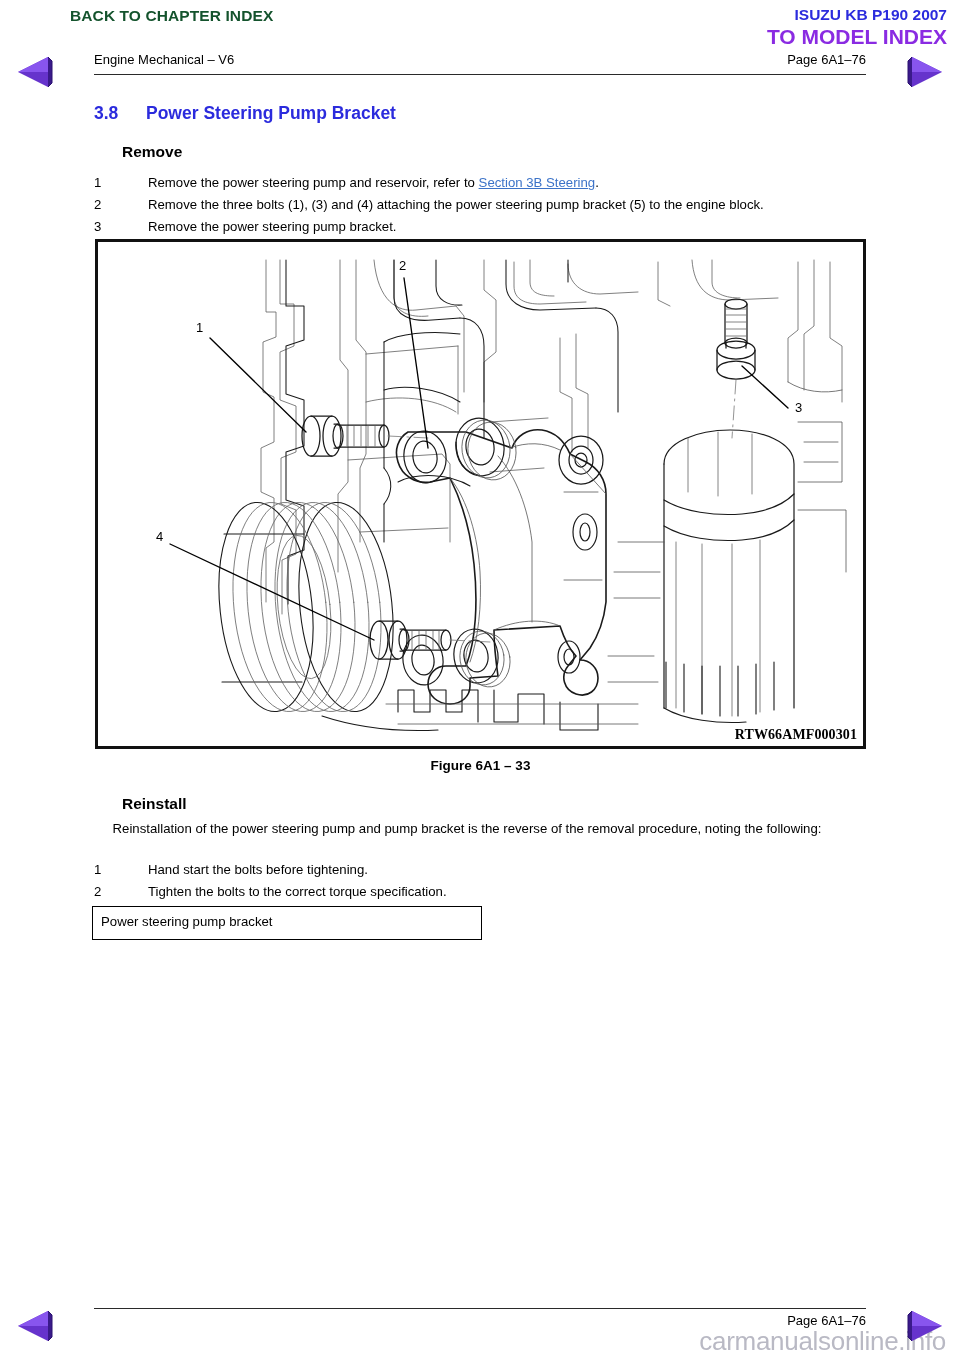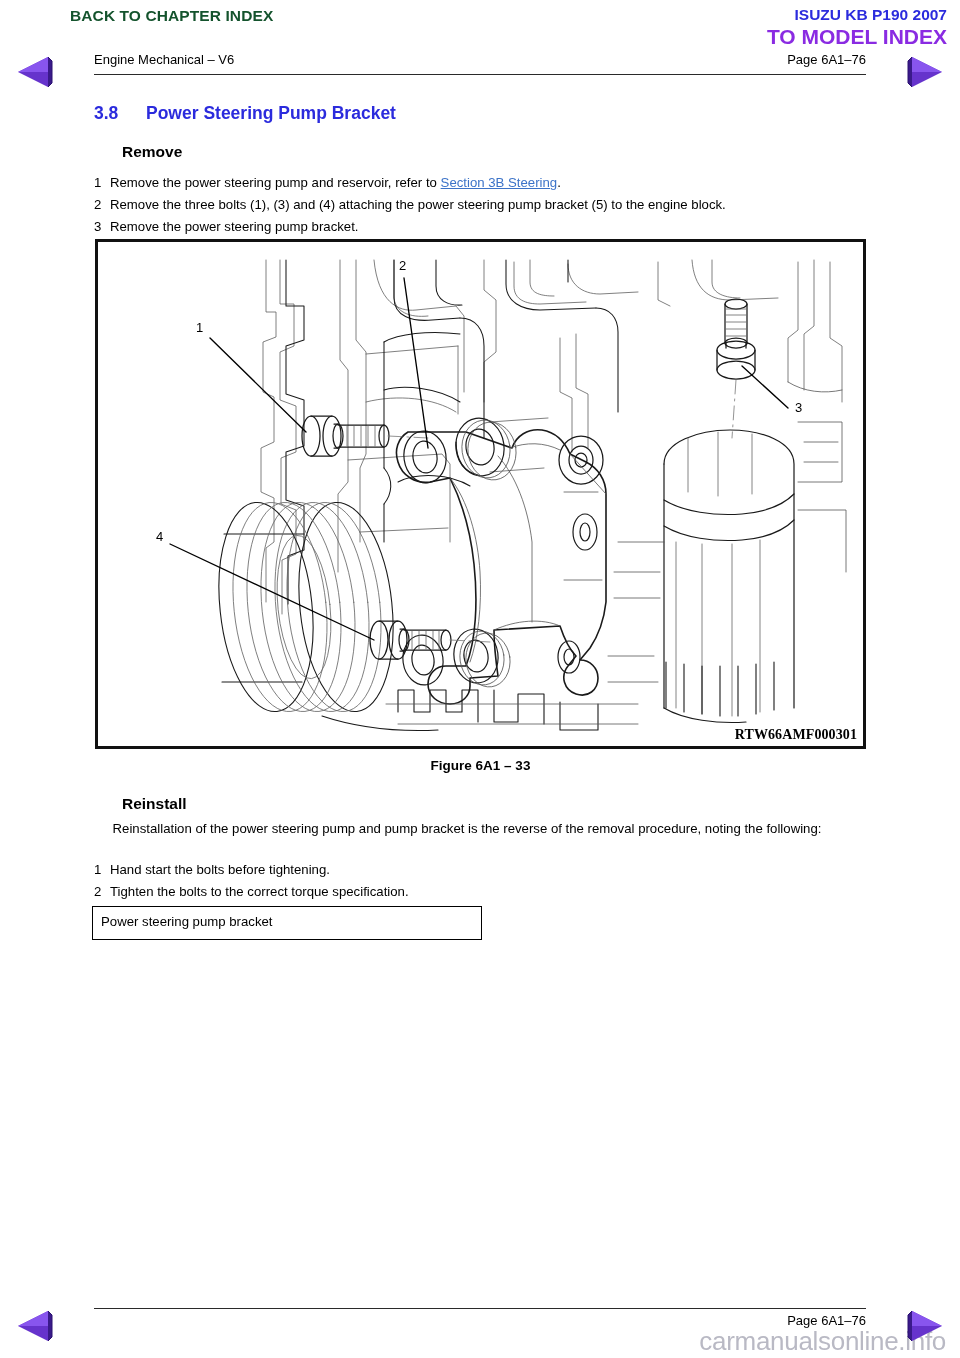--- a/index.html
+++ b/index.html
@@ -122,21 +122,21 @@
     line-height: 1.38;
   }
   .step .sn {
     position: absolute;
     left: 0;
     top: 0;
     width: 34px;
   }
   .step .sx {
     display: block;
-    margin-left: 16px;
+    margin-left: 54px;
   }
   .s1 { top: 174px; }
   .s2 { top: 196px; }
   .s3 { top: 218px; }
   .r1 { top: 861px; }
   .r2 { top: 883px; }
 
   .xref { color: #3c73c8; }
 
   .para {

